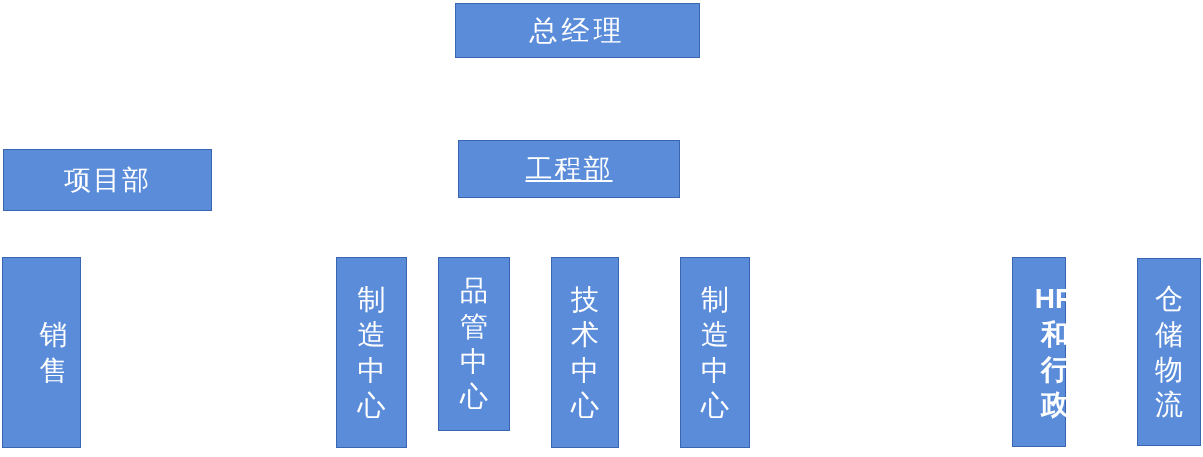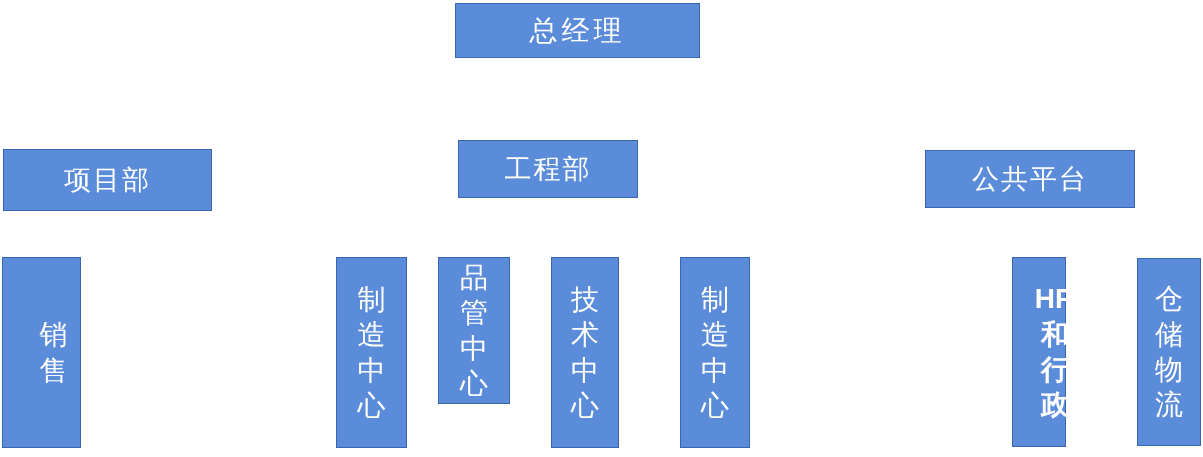--- a/index.html
+++ b/index.html
@@ -34,27 +34,27 @@
     width: 1.7em;
     text-align: center;
     word-break: normal;
     overflow-wrap: normal;
   }
   .vbox.boldtext { font-weight: bold; }
 
   
   .b-root  { left: 455px; top: 3px;   width: 245px; height: 55px; }
   .b-d0    { left: 3px;   top: 149px; width: 209px; height: 62px; }
-  .b-d1    { left: 458px; top: 140px; width: 180px; height: 58px; }
+  .b-d1    { left: 458px; top: 140px; width: 222px; height: 58px; text-decoration: underline; }
   .b-d2    { left: 925px; top: 150px; width: 210px; height: 58px; }
 
   .b-u0    { left: 2px;    top: 257px; width: 79px; height: 191px; padding-left: 24px; }
   .b-u1    { left: 128px;  top: 257px; width: 72px; height: 191px; }
   .b-u2    { left: 336px;  top: 257px; width: 71px; height: 191px; }
-  .b-u3    { left: 438px;  top: 257px; width: 72px; height: 147px; }
+  .b-u3    { left: 438px;  top: 257px; width: 72px; height: 174px; }
   .b-u4    { left: 551px;  top: 257px; width: 68px; height: 191px; }
   .b-u5    { left: 648px;  top: 257px; width: 70px; height: 191px; margin-left: 32px; }
   .b-u6    { left: 882px;  top: 257px; width: 68px; height: 190px; }
   .b-u7    { left: 1012px; top: 257px; width: 54px; height: 190px; padding-left: 32px; }
   .b-u8    { left: 1137px; top: 258px; width: 64px; height: 188px; }
 </style>
 </head>
 <body>
 
 <div class="canvas">
@@ -64,23 +64,20 @@
   </div>
 
   <div class="box hbox b-d0">
     <span>项目部</span>
   </div>
 
   <div class="box hbox b-d1">
     <span>工程部</span>
   </div>
 
-  <div class="box hbox b-d2">
-    <span>公共平台</span>
-  </div>
 
   <div class="box vbox b-u0">
     <div class="vtext">销售</div>
   </div>
 
 
   <div class="box vbox b-u2">
     <div class="vtext">制造中心</div>
   </div>
 

